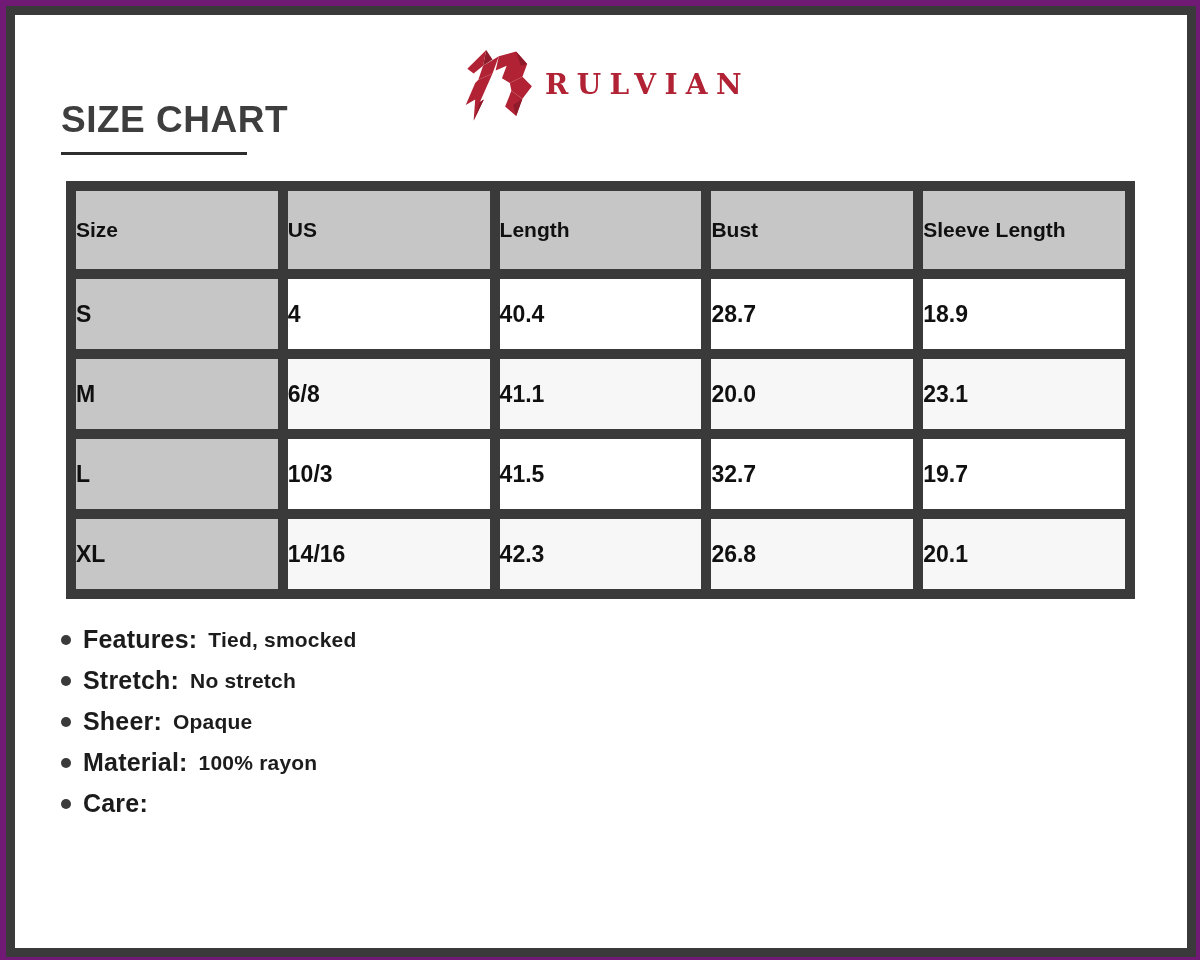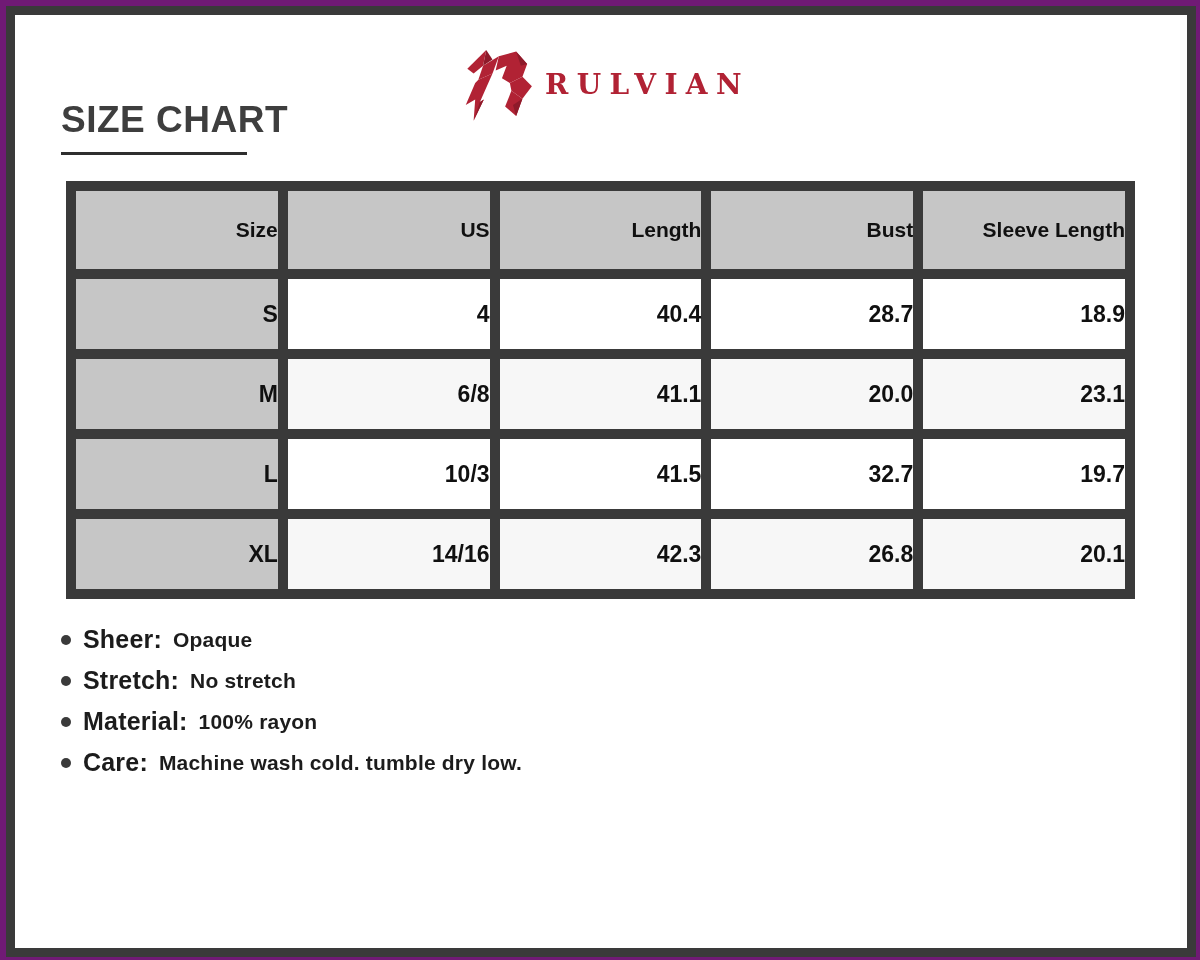--- a/index.html
+++ b/index.html
@@ -46,21 +46,21 @@
   
   .table-wrap{position:absolute;left:51px;top:166px;width:1069px;}
   table.size-chart{
     width:100%;
     border-collapse:separate;
     border-spacing:10px;
     background:var(--frame-dark);
     table-layout:fixed;
   }
   table.size-chart th, table.size-chart td{
-    text-align:right;vertical-align:middle;
+    text-align:left;vertical-align:middle;
     color:var(--table-text);
     font-weight:bold;
   }
   table.size-chart th{
     background:var(--header-gray);
     height:78px;font-size:21px;
   }
   table.size-chart td{
     background:#ffffff;
     height:70px;font-size:23px;
@@ -156,34 +156,38 @@
               <td>26.8</td>
               <td>20.1</td>
             </tr>
           </tbody>
       </table>
     </div>
 
     <ul class="details">
         <li class="detail-item">
           <span class="detail-dot"></span>
-          <span class="detail-label">Sheer:</span>
-          <span class="detail-value">Opaque</span>
+          <span class="detail-label">Features:</span>
+          <span class="detail-value">Tied, smocked</span>
         </li>
         <li class="detail-item">
           <span class="detail-dot"></span>
           <span class="detail-label">Stretch:</span>
           <span class="detail-value">No stretch</span>
+        </li>
+        <li class="detail-item">
+          <span class="detail-dot"></span>
+          <span class="detail-label">Sheer:</span>
+          <span class="detail-value">Opaque</span>
         </li>
         <li class="detail-item">
           <span class="detail-dot"></span>
           <span class="detail-label">Material:</span>
           <span class="detail-value">100% rayon</span>
         </li>
         <li class="detail-item">
           <span class="detail-dot"></span>
           <span class="detail-label">Care:</span>
-          <span class="detail-value">Machine wash cold. tumble dry low.</span>
         </li>
       </ul>
 
   </div>
 </div>
 
 </body></html>

